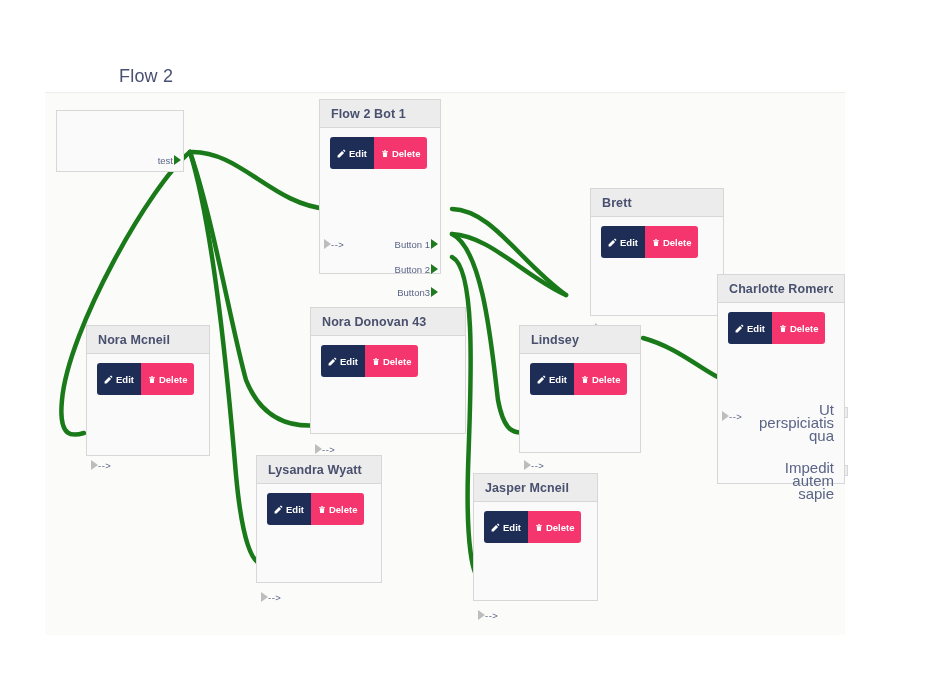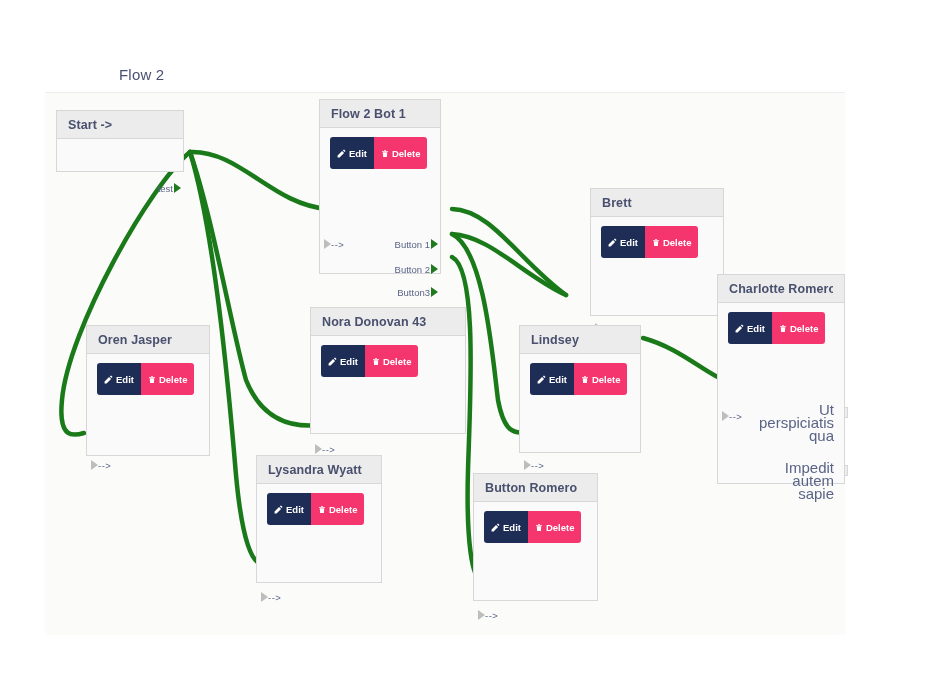--- a/index.html
+++ b/index.html
@@ -15,21 +15,21 @@
   .surface{
     position:absolute;left:45px;top:22px;width:800px;height:613px;
     background:#fbfbfa;
   }
   .flow-header{
     position:absolute;left:45px;top:22px;width:800px;height:70px;
     background:#ffffff;border-bottom:1px solid #ededed;
   }
   .flow-title{
     position:absolute;left:74px;top:44px;
-    font-size:15px;color:#4a5072;letter-spacing:.2px;
+    font-size:18px;color:#4a5072;letter-spacing:.2px;
   }
   .edges{position:absolute;left:0;top:0;width:946px;height:691px;pointer-events:none;}
 
   
   .node{
     position:absolute;
     background:#fafafa;
     border:1px solid #d7d7d7;
     box-sizing:border-box;
   }
@@ -96,23 +96,20 @@
       <path d="M 190,152 C 214,230 228,380 236,475 C 242,540 252,566 264,564" fill="none" stroke="#1a7a1a" stroke-width="4.5" stroke-linecap="round"></path>
       <path d="M 452,209 C 492,210 520,262 566,295" fill="none" stroke="#1a7a1a" stroke-width="4.5" stroke-linecap="round"></path>
       <path d="M 452,234 C 490,236 524,276 566,295" fill="none" stroke="#1a7a1a" stroke-width="4.5" stroke-linecap="round"></path>
       <path d="M 452,234 C 484,250 492,352 498,400 C 504,432 514,434 526,432" fill="none" stroke="#1a7a1a" stroke-width="4.5" stroke-linecap="round"></path>
       <path d="M 452,257 C 478,270 470,400 468,470 C 466,540 472,582 482,579" fill="none" stroke="#1a7a1a" stroke-width="4.5" stroke-linecap="round"></path>
       <path d="M 643,338 C 680,348 706,374 726,381" fill="none" stroke="#1a7a1a" stroke-width="4.5" stroke-linecap="round"></path>
     </svg>
 
   <div id="node-layer">
       <div class="node" style="left: 56px; top: 110px; width: 128px; height: 62px;">
-        <div class="node-head">
-          <span class="node-title">Start -&gt;</span>
-        </div>
         <div class="node-body">
           <div class="port port-out" style="top: 44px;"><span>test</span><span class="port-dot-out"></span></div>
         </div>
       </div>
       <div class="node" style="left: 319px; top: 99px; width: 122px; height: 175px;">
         <div class="node-head">
           <span class="node-title">Flow 2 Bot 1</span>
         </div>
         <div class="node-body">
           <div class="btnbar">
@@ -224,21 +221,21 @@
                 </svg>
               </span>
               <span>Delete</span>
             </div>
           </div>
           <div class="port port-in" style="top: 106px;"><span class="port-dot-in"></span><span>--&gt;</span></div>
         </div>
       </div>
       <div class="node" style="left: 86px; top: 325px; width: 124px; height: 131px;">
         <div class="node-head">
-          <span class="node-title">Oren Jasper</span>
+          <span class="node-title">Nora Mcneil</span>
         </div>
         <div class="node-body">
           <div class="btnbar">
             <div class="btn btn-edit">
               <span>
                 <svg width="9" height="9" viewBox="0 0 16 16" fill="#fff">
                   <path d="M1 11.5V15h3.5l8-8L9 3.5l-8 8zM14.8 4.2c.3-.3.3-.8 0-1.1L12.9 1.2c-.3-.3-.8-.3-1.1 0l-1.3 1.3L13.5 5.5l1.3-1.3z"></path>
                 </svg>
               </span>
               <span>Edit</span>
@@ -302,21 +299,21 @@
                 </svg>
               </span>
               <span>Delete</span>
             </div>
           </div>
           <div class="port port-in" style="top: 108px;"><span class="port-dot-in"></span><span>--&gt;</span></div>
         </div>
       </div>
       <div class="node" style="left: 473px; top: 473px; width: 125px; height: 128px;">
         <div class="node-head">
-          <span class="node-title">Button Romero</span>
+          <span class="node-title">Jasper Mcneil</span>
         </div>
         <div class="node-body">
           <div class="btnbar">
             <div class="btn btn-edit">
               <span>
                 <svg width="9" height="9" viewBox="0 0 16 16" fill="#fff">
                   <path d="M1 11.5V15h3.5l8-8L9 3.5l-8 8zM14.8 4.2c.3-.3.3-.8 0-1.1L12.9 1.2c-.3-.3-.8-.3-1.1 0l-1.3 1.3L13.5 5.5l1.3-1.3z"></path>
                 </svg>
               </span>
               <span>Edit</span>

